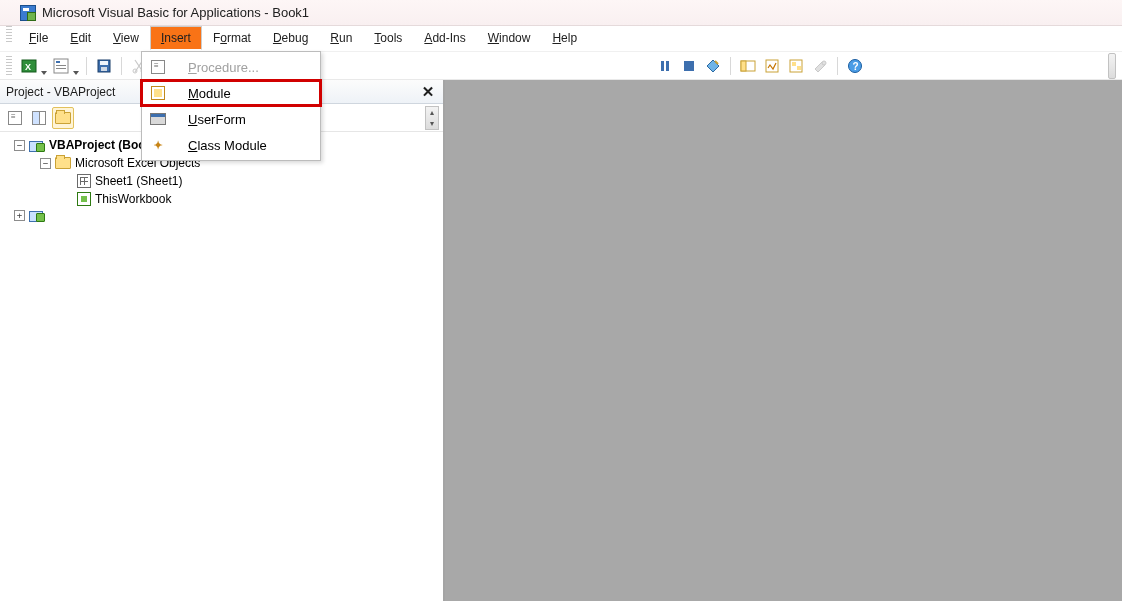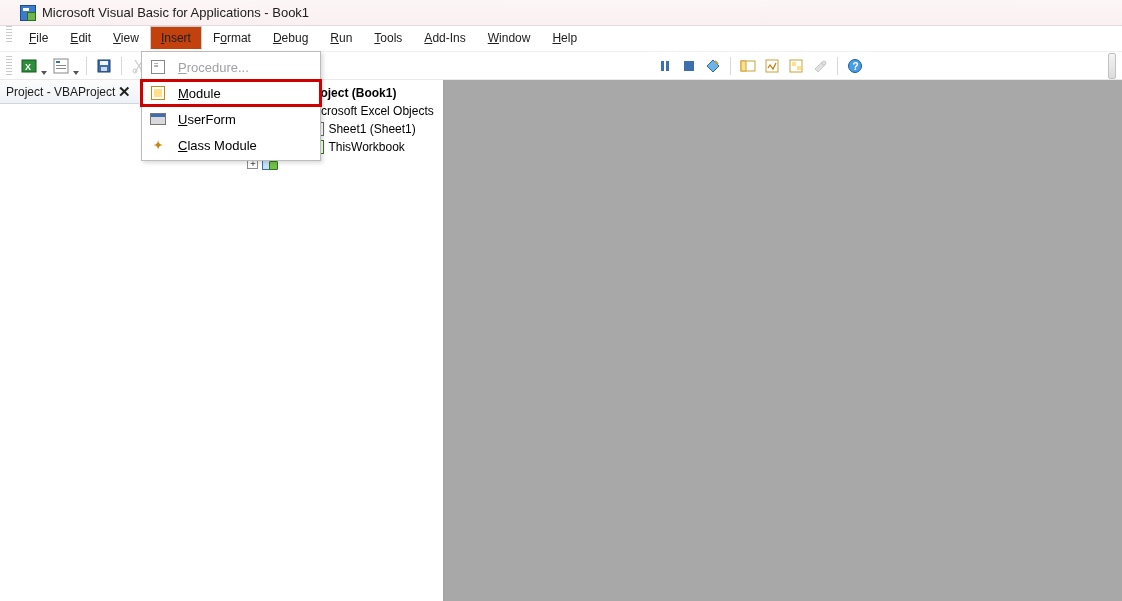--- a/index.html
+++ b/index.html
@@ -57,21 +57,21 @@
     background: repeating-linear-gradient(#c9c9c9 0 1px, transparent 1px 3px);
   }
   .menu-item {
     padding: 4px 10px;
     color: #202020;
     cursor: default;
     border: 1px solid transparent;
   }
   .menu-item .ul { text-decoration: underline; }
   .menu-item.open {
-    background: #c2410c;
+    background: #f97316;
     border: 1px solid #cccccc;
     border-bottom: 1px solid #ffffff;
     position: relative; z-index: 21;
   }
 
   
   .toolbar {
     display: flex;
     align-items: center;
     height: 28px;
@@ -126,21 +126,21 @@
     border: 1px solid #bcbcbc;
     box-shadow: 2px 2px 4px rgba(0,0,0,.15);
     z-index: 40;
     padding: 2px 0;
   }
   .dropdown-menu .row {
     display: flex;
     align-items: center;
     height: 26px;
     padding: 0 12px 0 6px;
-    gap: 10px;
+    gap: 20px;
   }
   .dropdown-menu .row .mi-icon {
     width: 20px; height: 18px;
     display: flex; align-items: center; justify-content: center;
   }
   .dropdown-menu .row .mi-label { flex: 1; font-size: 13px; }
   .dropdown-menu .row.disabled { color: #a1a1a1; }
   .dropdown-menu .row .ul { text-decoration: underline; }
   .dropdown-menu .highlight {
     position: relative;
@@ -154,21 +154,21 @@
   }
 
   
   .workspace {
     display: flex;
     height: calc(601px - 26px - 26px - 28px);
   }
   .project-panel {
     width: 445px;
     display: flex;
-    flex-direction: row;
+    flex-direction: column;
     border-right: 2px solid #a4a4a4;
     background: #ffffff;
   }
   .panel-header {
     height: 24px;
     display: flex;
     align-items: center;
     padding: 0 6px;
     background: linear-gradient(#fcfcfc,#eef2f7);
     border-bottom: 1px solid #cfd6de;

